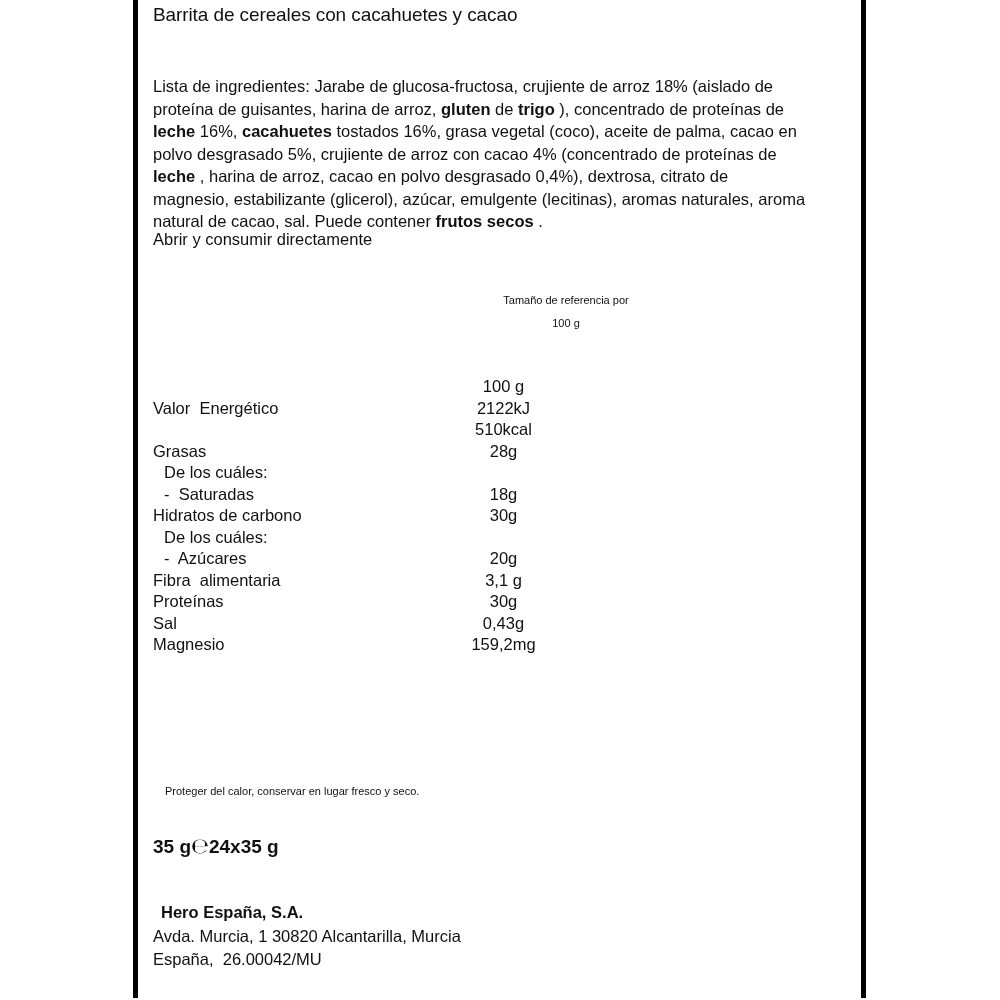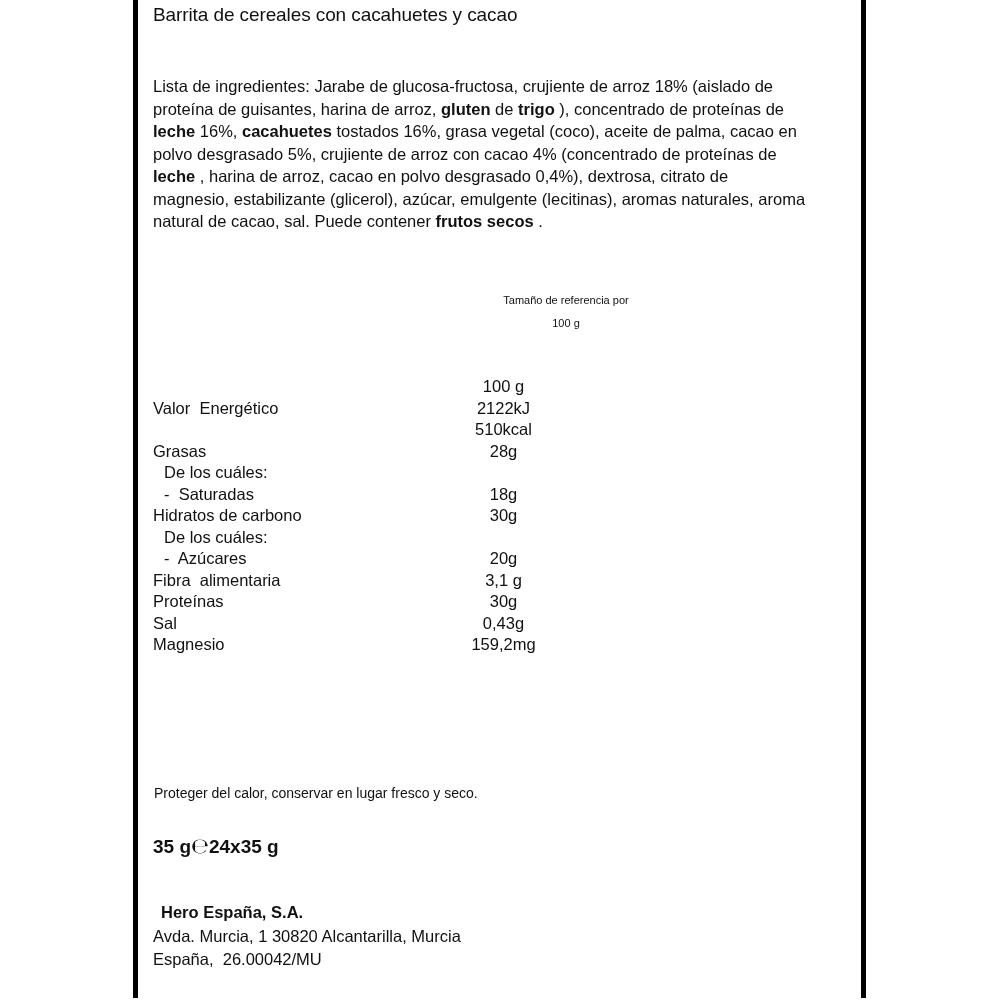--- a/index.html
+++ b/index.html
@@ -103,23 +103,23 @@
     left: 288px;
     top: 0;
     width: 125px;
     text-align: center;
     white-space: pre;
   }
 
   
   #storage-line {
     position: absolute;
-    left: 1px;
+    left: 12px;
     top: 789px;
-    font-size: 14px;
+    font-size: 11px;
   }
   #quantity-line {
     position: absolute;
     left: 0;
     top: 838px;
     font-size: 19px;
     font-weight: bold;
     white-space: pre;
   }
   #estimated-sign {
@@ -145,20 +145,21 @@
 
 <div id="label-panel">
   <div id="panel-inner">
 
     <div id="product-title">Barrita de cereales con cacahuetes y cacao</div>
 
     <div id="ingredients-block">
       <span>Lista de ingredientes: Jarabe de glucosa-fructosa, crujiente de arroz 18% (aislado de proteína de guisantes, harina de arroz, </span><b>gluten</b><span> de </span><b>trigo</b><span> ), concentrado de proteínas de </span><b>leche</b><span> 16%, </span><b>cacahuetes</b><span> tostados 16%, grasa vegetal (coco), aceite de palma, cacao en polvo desgrasado 5%, crujiente de arroz con cacao 4% (concentrado de proteínas de </span><b>leche</b><span> , harina de arroz, cacao en polvo desgrasado 0,4%), dextrosa, citrato de magnesio, estabilizante (glicerol), azúcar, emulgente (lecitinas), aromas naturales, aroma natural de cacao, sal. Puede contener </span><b>frutos secos</b><span> .</span>
     </div>
 
+    <div id="usage-line">Abrir y consumir directamente</div>
 
     <div id="reference-block">
       <div>Tamaño de referencia por</div>
       <div>100 g</div>
     </div>
 
     <div id="nutrition-table">
       <div class="nrow">
         <span class="nvalue">100 g</span>
       </div>

